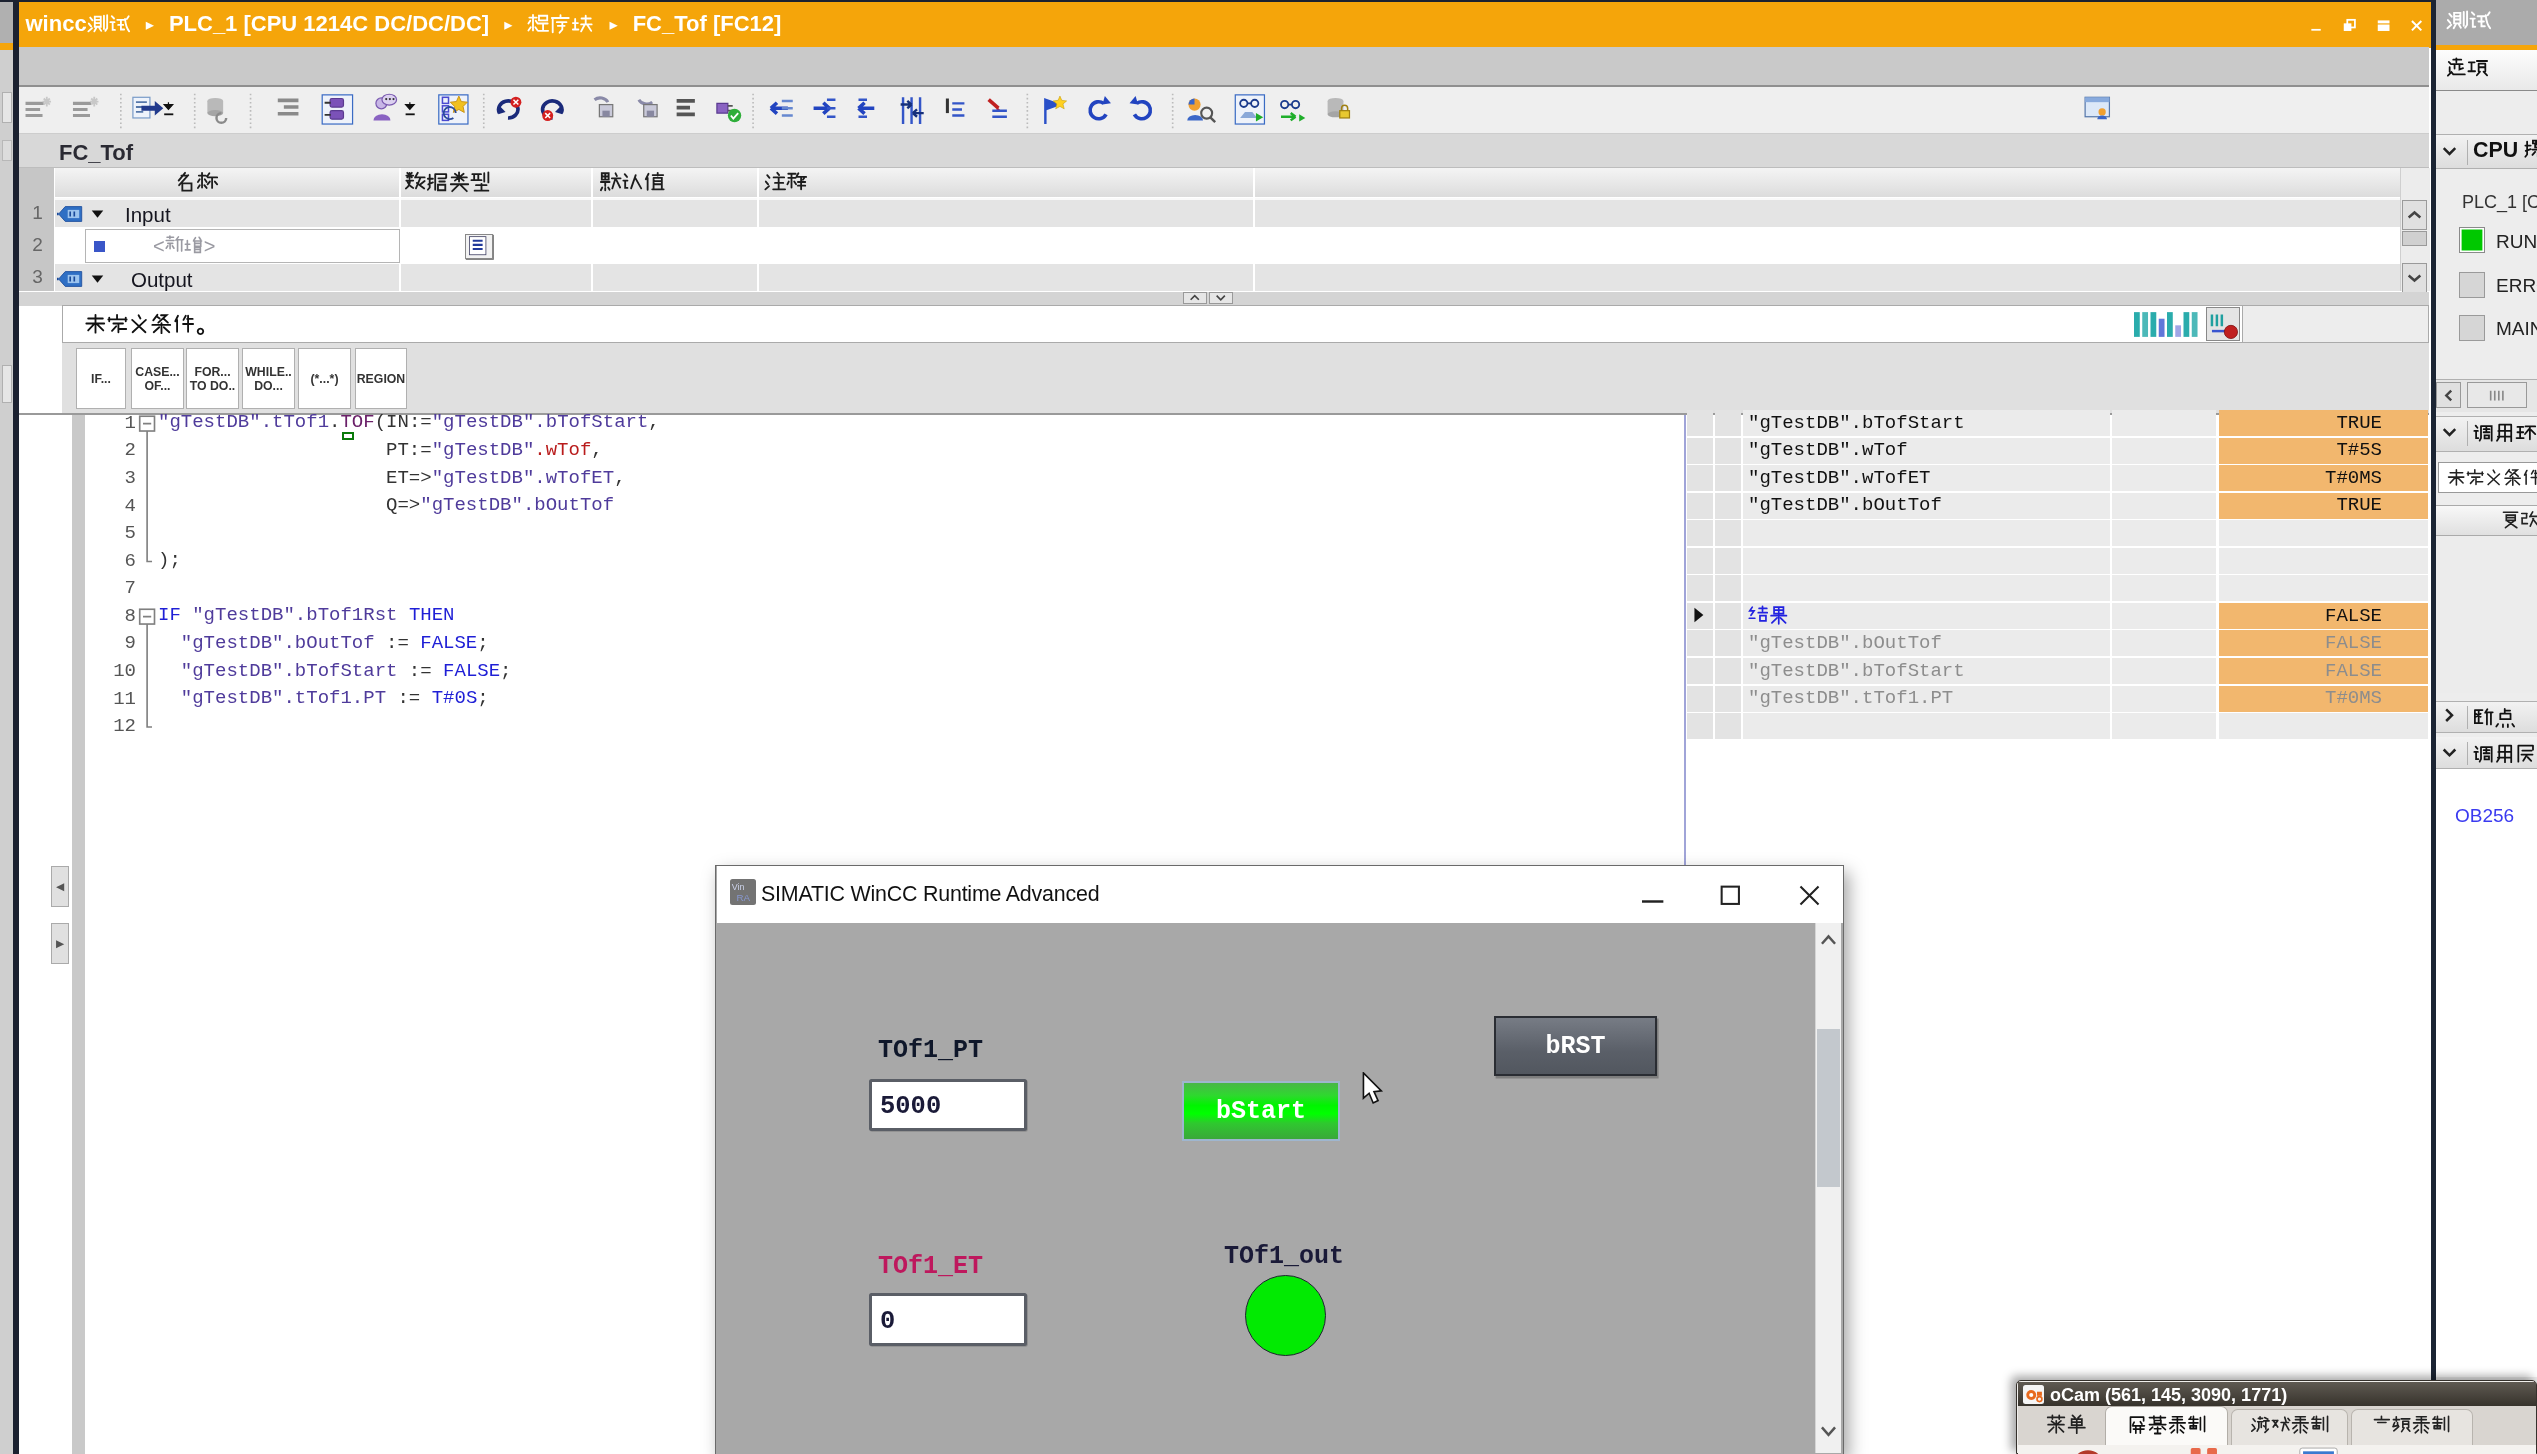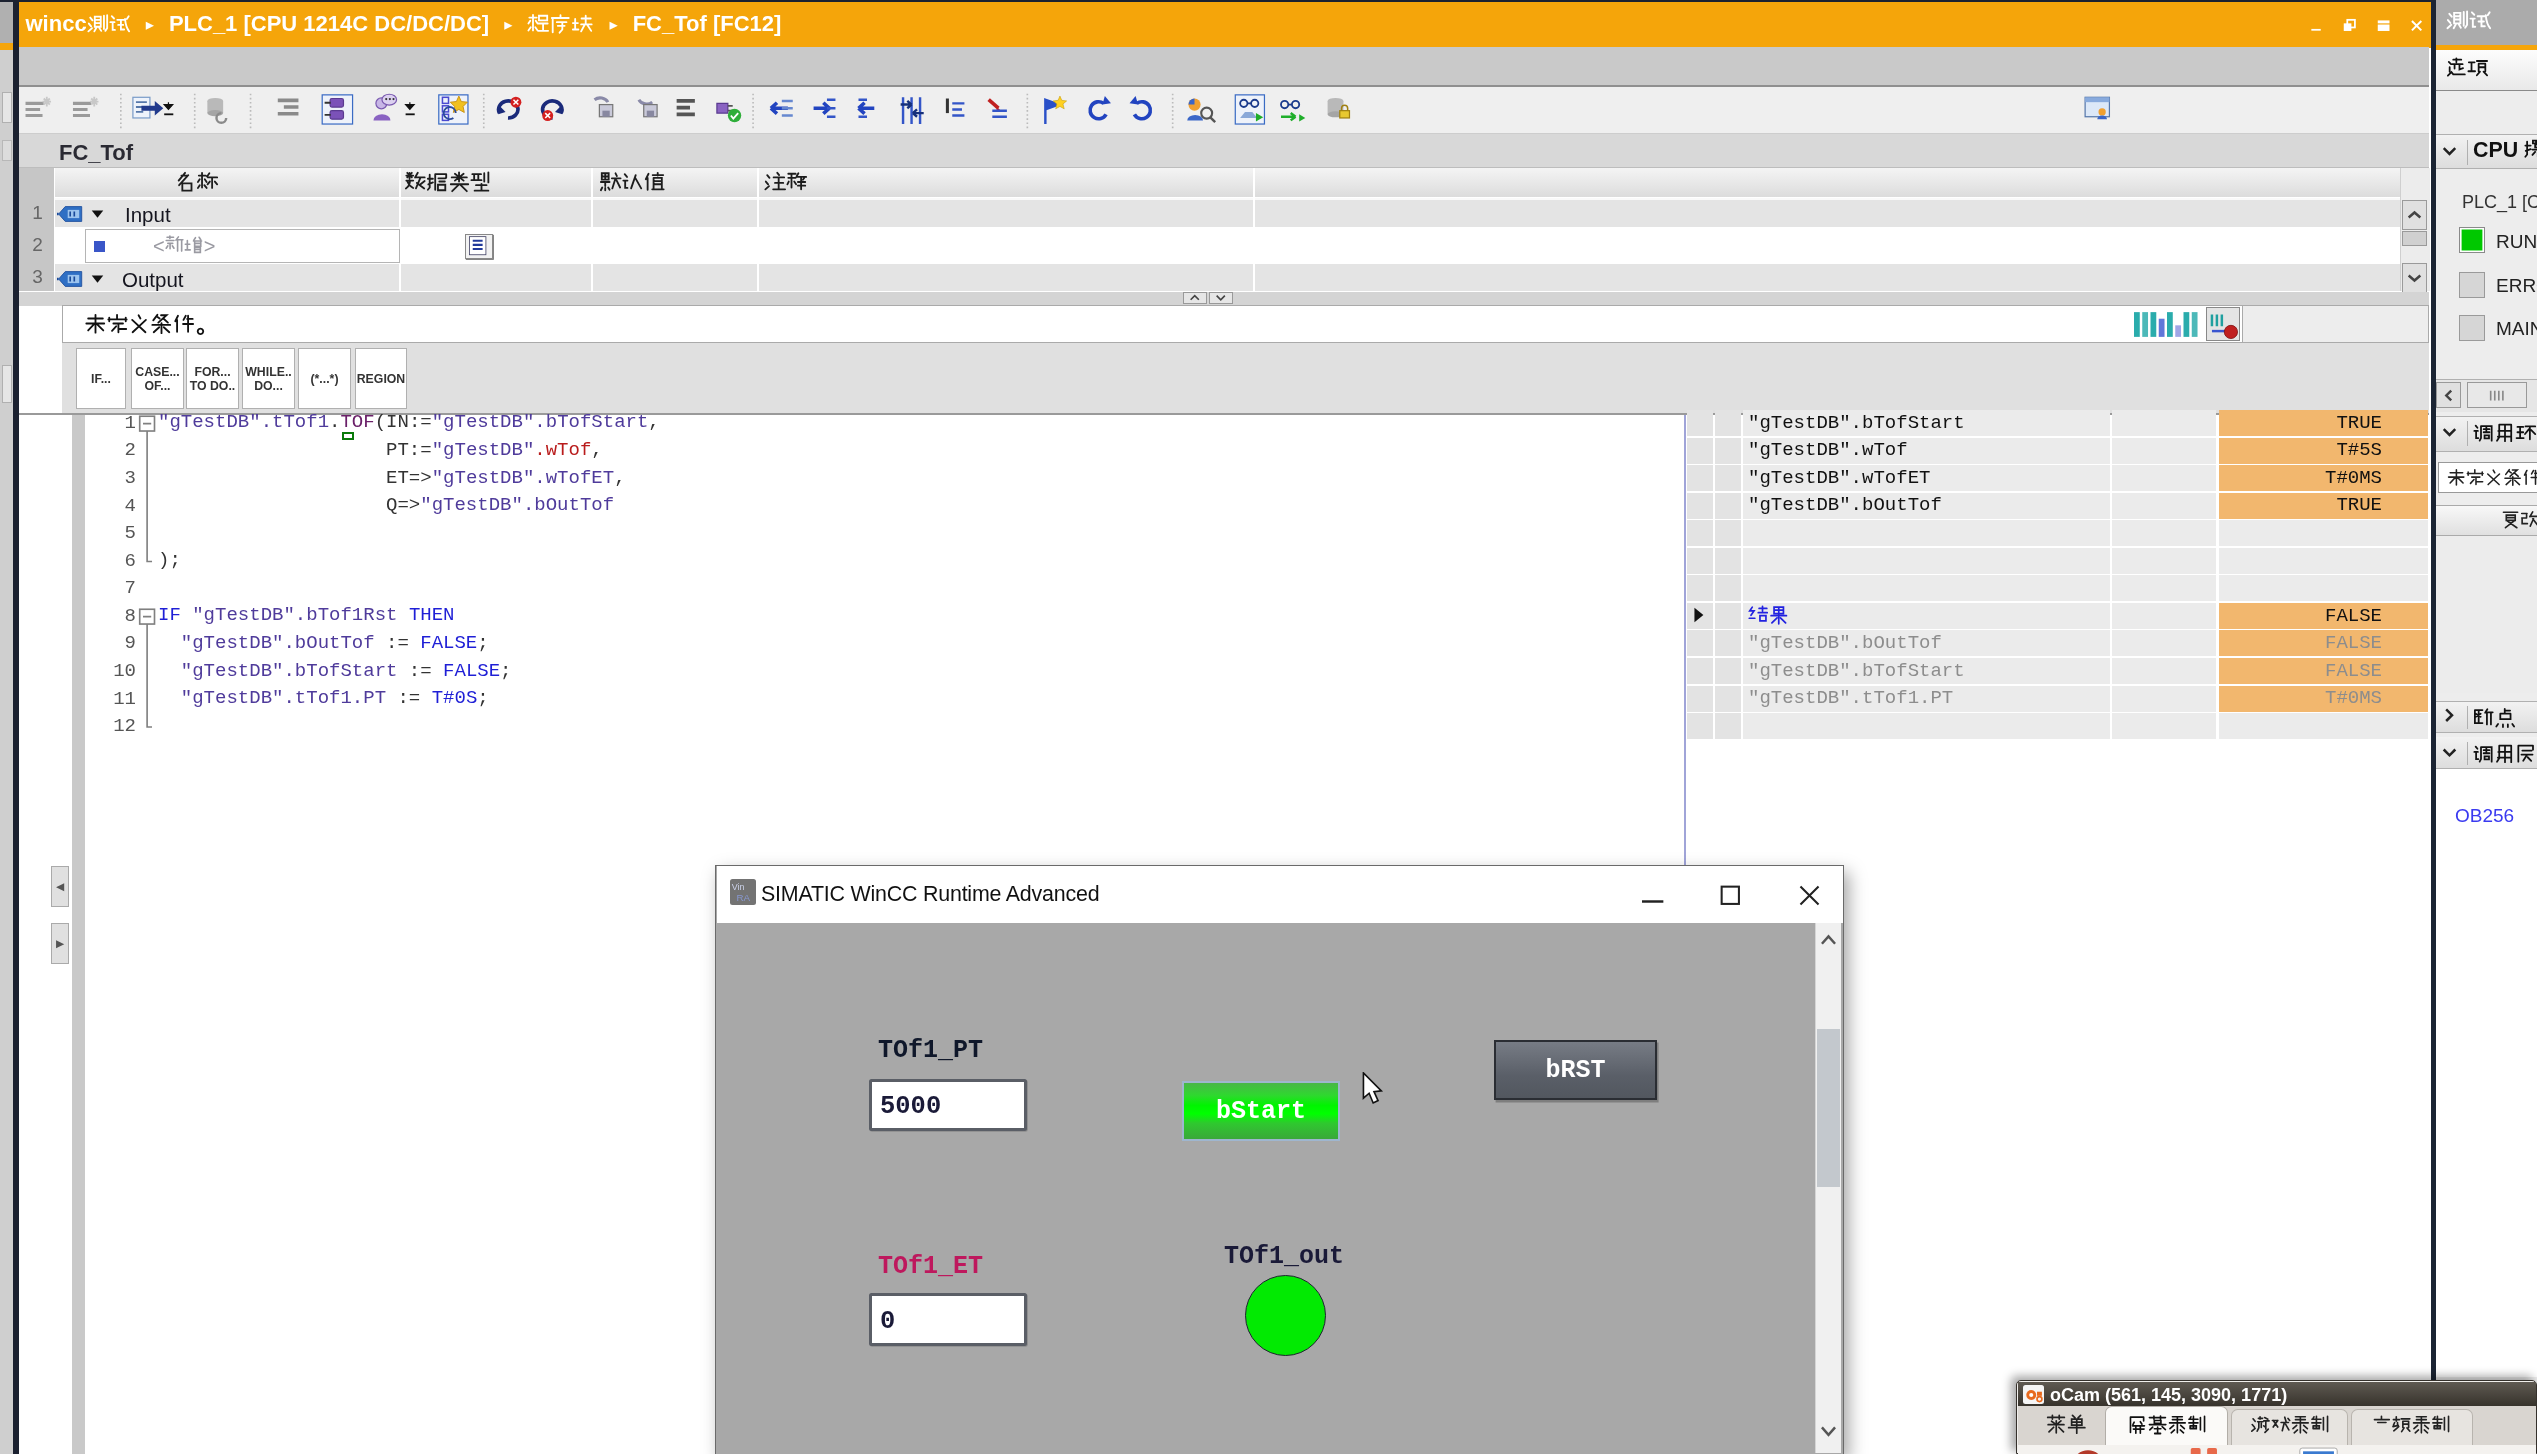--- a/index.html
+++ b/index.html
@@ -471,21 +471,21 @@
       </svg></div>
 <div style="position:absolute;left:57px;top:269px;width:30px;height:21.4px;"><svg width="28" height="20" viewBox="0 0 34 24">
         <path d="M10,3 h20 v18 h-20 l-8,-9 z" fill="#2f6fc4" stroke="#1a4a9a"></path>
         <rect x="13" y="7" width="14" height="10" fill="#9cc4ee"></rect>
         <path d="M16,9 v6 M21,9 v6" stroke="#1a4a9a" stroke-width="2"></path>
         <path d="M2,12 h-4" stroke="#1a4a9a" stroke-width="3"></path>
       </svg></div>
 <div style="position:absolute;left:90px;top:272px;width:16.4px;height:13px;"><svg width="15" height="11.5" viewBox="0 0 18 14">
         <path d="M2,3 h14 l-7,9 z" fill="#111"></path>
       </svg></div>
-<div style="position:absolute;left:122px;top:268px;width:164px;height:23px;font-size:20.5px;color:#15151f;">Output</div>
+<div style="position:absolute;left:131px;top:268px;width:164px;height:23px;font-size:20.5px;color:#15151f;">Output</div>
 <div style="position:absolute;left:2400px;top:168px;width:30px;height:123px;background:#ececec;border-left:0.8px solid #cfcfcf;"></div>
 <div style="position:absolute;left:2402px;top:200px;width:25px;height:30px;background:#e0e0e0;border:0.8px solid #9a9a9a;display:flex;align-items:center;justify-content:center;">
       <svg width="15" height="10" viewBox="0 0 18 12">
         <path d="M2,9 l7,-6 7,6" fill="none" stroke="#444" stroke-width="3"></path>
       </svg>
     </div>
 <div style="position:absolute;left:2402px;top:231px;width:25px;height:15px;background:#d0d0d0;border:0.8px solid #9a9a9a;"></div>
 <div style="position:absolute;left:2402px;top:263px;width:25px;height:30px;background:#e0e0e0;border:0.8px solid #9a9a9a;display:flex;align-items:center;justify-content:center;">
       <svg width="15" height="10" viewBox="0 0 18 12">
         <path d="M2,3 l7,6 7,-6" fill="none" stroke="#444" stroke-width="3"></path>
@@ -760,21 +760,21 @@
       </svg></div>
 <div style="position:absolute;left:878px;top:1036px;width:164px;height:25px;color:#0f172a;font-family:'Liberation Mono',monospace;font-weight:bold;font-size:25px;">TOf1_PT</div>
 <div style="position:absolute;left:869px;top:1079px;width:158px;height:52px;background:#fff;border:3.3px solid #5a5e66;border-radius:2.5px;box-shadow:0.8px 0.8px 0 #8a8a8a;"></div>
 <div style="position:absolute;left:880px;top:1092px;width:99px;height:26px;color:#1a1a38;font-family:'Liberation Mono',monospace;font-weight:bold;font-size:25.5px;">5000</div>
 <div style="position:absolute;left:878px;top:1252px;width:164px;height:25px;color:#be185d;font-family:'Liberation Mono',monospace;font-weight:bold;font-size:25px;">TOf1_ET</div>
 <div style="position:absolute;left:869px;top:1293px;width:158px;height:53px;background:#fff;border:3.3px solid #5a5e66;border-radius:2.5px;box-shadow:0.8px 0.8px 0 #8a8a8a;"></div>
 <div style="position:absolute;left:880px;top:1307px;width:99px;height:26px;color:#1a1a38;font-family:'Liberation Mono',monospace;font-weight:bold;font-size:25.5px;">0</div>
 <div style="position:absolute;left:1182px;top:1081px;width:158px;height:60px;border:2.5px solid #9fb6cf;background:linear-gradient(180deg,#49b649 0%,#2fd82f 22%,#00f400 40%,#00ff00 55%,#2fc82f 72%,#3aa83a 100%);display:flex;align-items:center;justify-content:center;">
       <span style="color:#fff;font-family:'Liberation Mono',monospace;font-weight:bold;font-size:25px;">bStart</span>
     </div>
-<div style="position:absolute;left:1494px;top:1040px;width:163px;height:60px;border:2.5px solid #2a2d33;background:linear-gradient(180deg,#777c85,#5a5f68 60%,#52575f);box-shadow:1.6px 2.5px 0 rgba(0,0,0,0.25);display:flex;align-items:center;justify-content:center;">
+<div style="position:absolute;left:1494px;top:1016px;width:163px;height:60px;border:2.5px solid #2a2d33;background:linear-gradient(180deg,#777c85,#5a5f68 60%,#52575f);box-shadow:1.6px 2.5px 0 rgba(0,0,0,0.25);display:flex;align-items:center;justify-content:center;">
       <span style="color:#fff;font-family:'Liberation Mono',monospace;font-weight:bold;font-size:25px;">bRST</span>
     </div>
 <div style="position:absolute;left:1224px;top:1242px;width:164px;height:25px;color:#1a1a38;font-family:'Liberation Mono',monospace;font-weight:bold;font-size:25px;">TOf1_out</div>
 <div style="position:absolute;left:1245px;top:1275px;width:81px;height:81px;background:#02ea02;border:1.6px solid #1e2430;border-radius:50%;"></div>
 <div style="position:absolute;left:1361px;top:1072px;width:26px;height:36px;"><svg width="26" height="36" viewBox="0 0 32 44">
         <path d="M3,1 L3,32 L10,26 L15,38 L21,35 L16,24 L25,23 Z" fill="#fff" stroke="#111" stroke-width="2"></path>
       </svg></div>
 <div style="position:absolute;left:2016px;top:1380px;width:521px;height:74px;background:#f1efec;border:1.6px solid #35312c;border-radius:5px 5px 0 0;box-shadow:-4.1px -3.3px 10px rgba(0,0,0,0.35);overflow:hidden;"></div>
 <div style="position:absolute;left:2018px;top:1382px;width:518px;height:24px;background:linear-gradient(#5f5a52,#37332c);"></div>
 <div style="position:absolute;left:2023px;top:1385px;width:21.4px;height:19px;background:#f5f5f5;border-radius:2.5px;"><svg width="21.4" height="20" viewBox="0 0 26 24">

